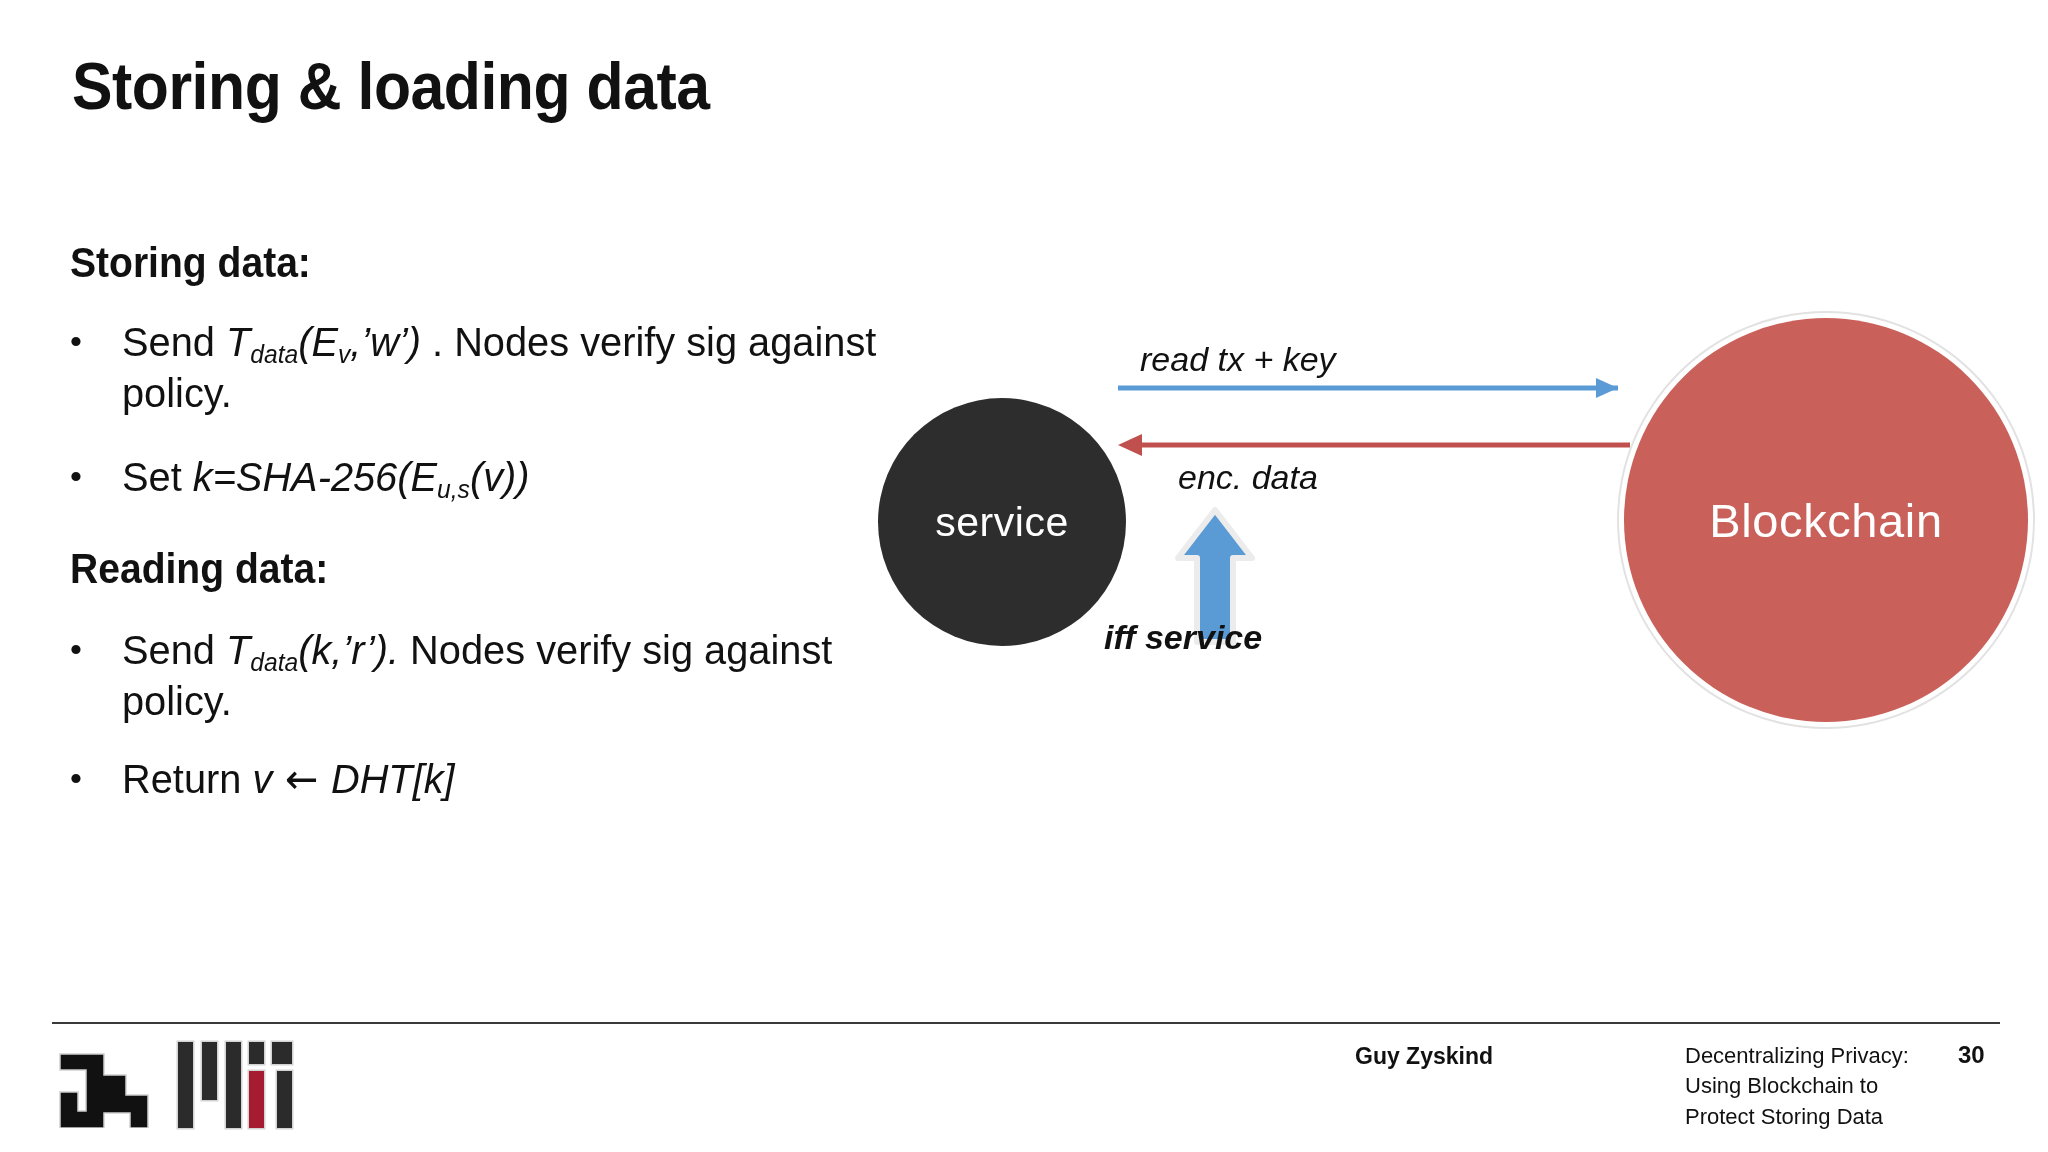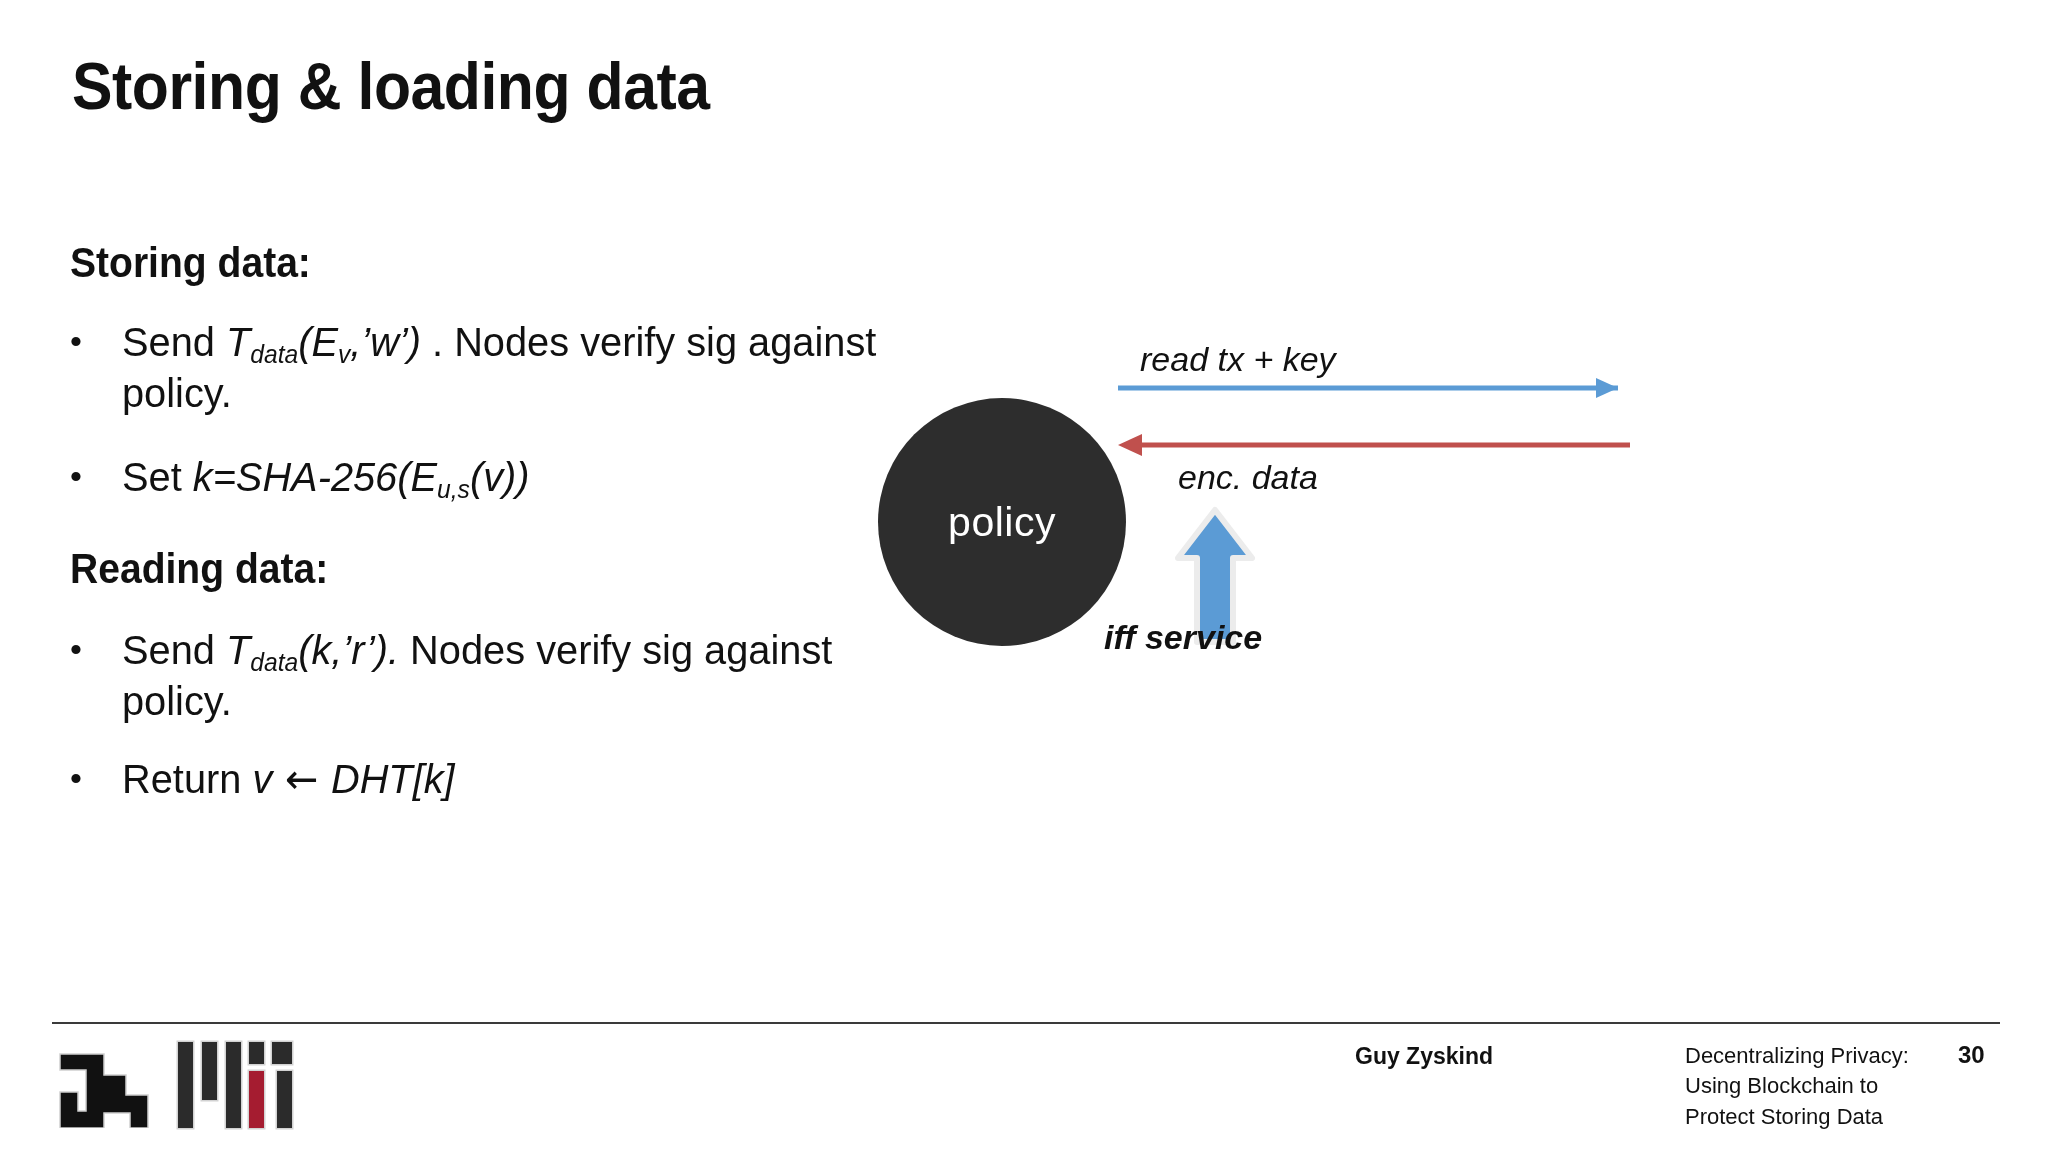--- a/index.html
+++ b/index.html
@@ -269,23 +269,26 @@
         <line x1="770" y1="175" x2="268" y2="175" stroke="#c0504d" stroke-width="5"></line>
         <polygon points="258,175 282,164 282,186" fill="#c0504d"></polygon>
       </g>
 
       <g>
         <path d="M 355,240 L 392,288 L 373,288 L 373,372 L 337,372 L 337,288 L 318,288 Z" fill="#5b9bd5" stroke="#ececec" stroke-width="6" stroke-linejoin="round"></path>
       </g>
     </svg>
 
     <div id="service-node">
-      <span id="service-label">policy</span>
-    </div>
-
+      <span id="service-label">service</span>
+    </div>
+
+    <div id="blockchain-node">
+      <span id="blockchain-label">Blockchain</span>
+    </div>
 
     <div class="edge-label" id="label-read-tx">read tx + key</div>
 
     <div class="edge-label" id="label-enc-data">enc. data</div>
 
     <div id="label-iff">iff service</div>
   </div>
 
   <div id="footer-rule"></div>
 

